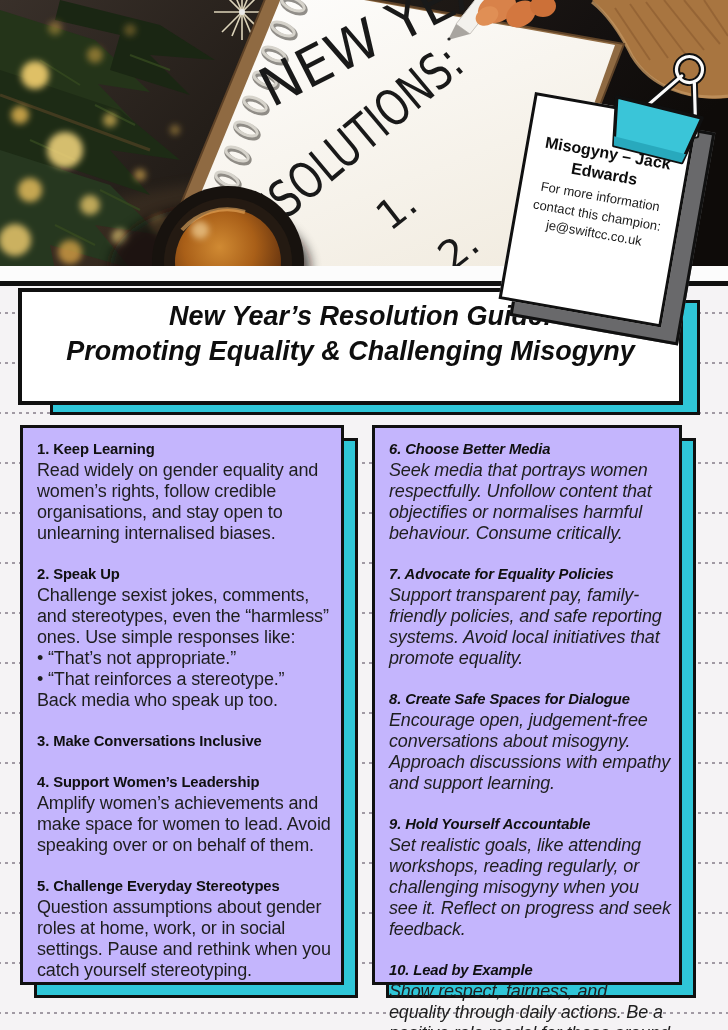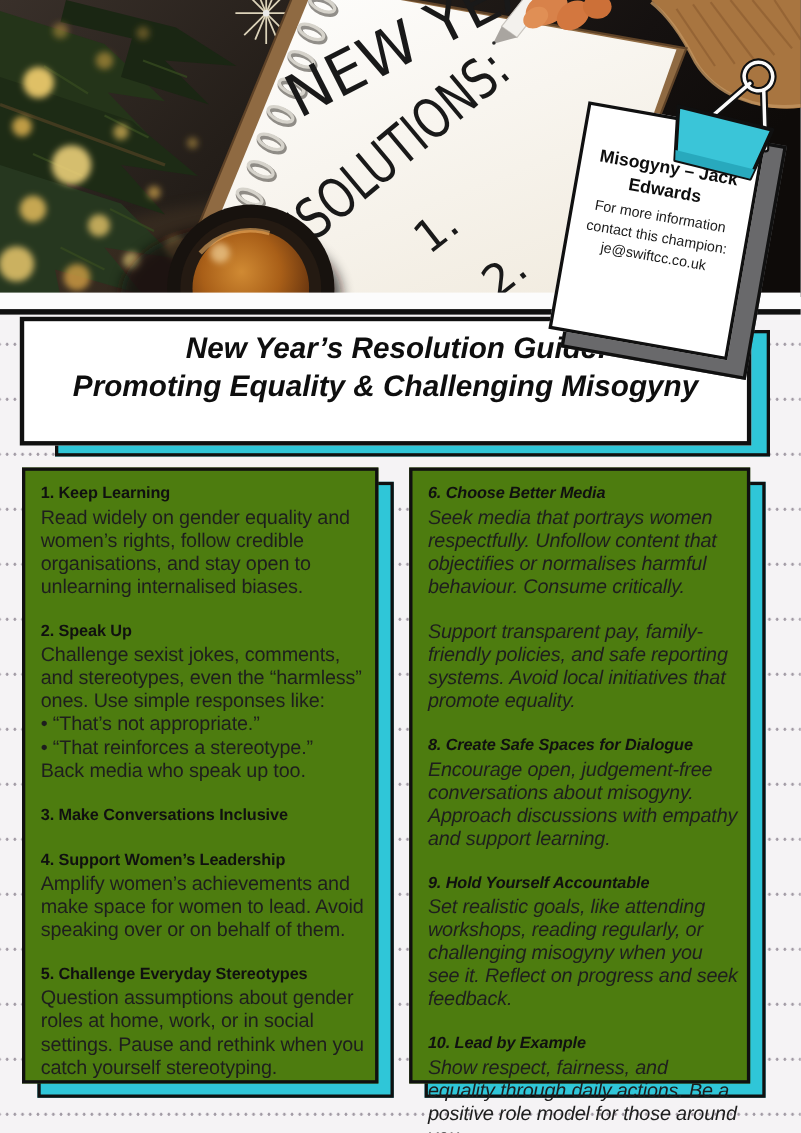--- a/index.html
+++ b/index.html
@@ -28,21 +28,21 @@
     position:absolute;left:18px;top:288px;width:657px;height:109px;
     background:#ffffff;border:4px solid #101010;text-align:center;
   }
   .title-box .l1,.title-box .l2{
     font-style:italic;font-weight:bold;color:#0e0e0e;
     font-size:27px;line-height:35px;letter-spacing:0px;
   }
   .title-box .l1{margin-top:7px;padding-left:20px;}
   
   .col-box{
-    position:absolute;top:425px;height:554px;background:#4d7c0f;
+    position:absolute;top:425px;height:554px;background:#c4b5fd;
     border:3.5px solid #101010;box-sizing:content-box;
   }
   .col-left{left:20px;width:318px;padding:0;}
   .col-right{left:372px;width:304px;font-style:italic;}
   .col-inner{padding:11px 8px 0 14px;}
   .res-item{margin-bottom:20px;}
   .res-heading{font-weight:bold;font-size:14.8px;line-height:21px;color:#101010;letter-spacing:-0.1px;}
   .res-body{font-size:18px;line-height:21px;color:#1e1e1e;white-space:pre-line;letter-spacing:-0.15px;}
   
   .card-shadow{
@@ -261,20 +261,21 @@
   </div>
 </div>
 
 <div class="col-box col-right">
   <div class="col-inner">
     <div class="res-item">
       <div class="res-heading">6. Choose Better Media</div>
       <div class="res-body"> Seek media that portrays women respectfully. Unfollow content that objectifies or normalises harmful behaviour. Consume critically.</div>
     </div>
     <div class="res-item">
+      <div class="res-heading">7. Advocate for Equality Policies</div>
       <div class="res-body"> Support transparent pay, family-friendly policies, and safe reporting systems. Avoid local initiatives that promote equality.</div>
     </div>
     <div class="res-item">
       <div class="res-heading">8. Create Safe Spaces for Dialogue</div>
       <div class="res-body"> Encourage open, judgement-free conversations about misogyny. Approach discussions with empathy and support learning.</div>
     </div>
     <div class="res-item">
       <div class="res-heading">9. Hold Yourself Accountable</div>
       <div class="res-body"> Set realistic goals, like attending workshops, reading regularly, or challenging misogyny when you see it. Reflect on progress and seek feedback.</div>
     </div>

